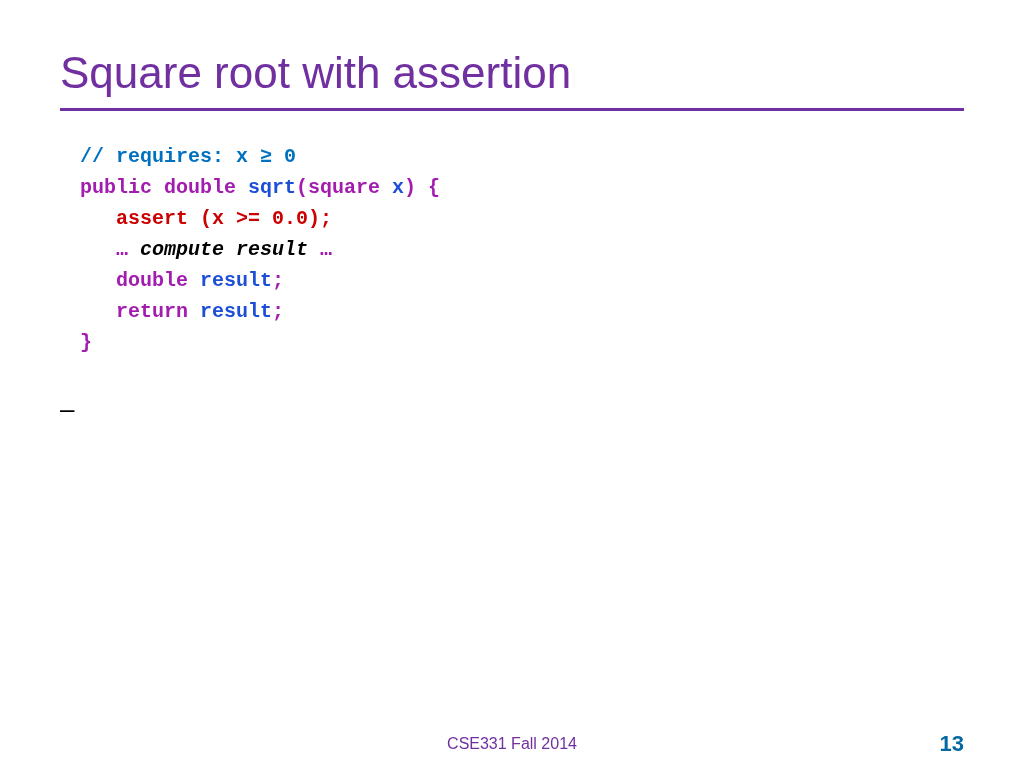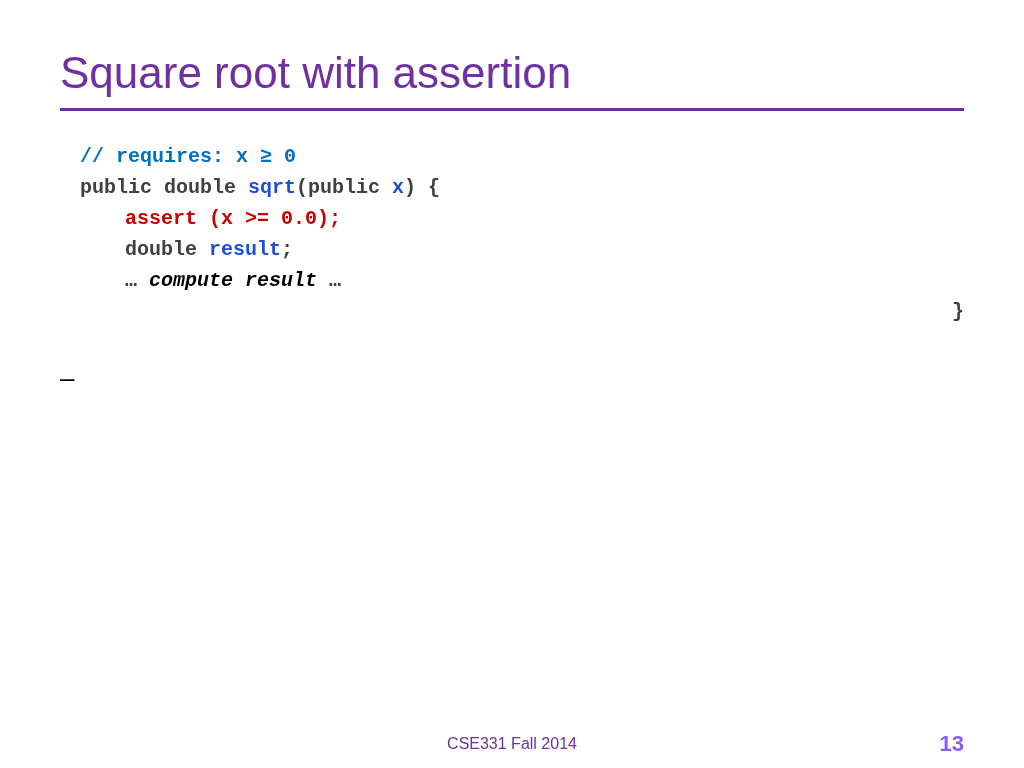--- a/index.html
+++ b/index.html
@@ -44,43 +44,42 @@
       line-height: 1.55;
       margin-left: 20px;
     }
 
     .code-comment {
       color: #0070c0;
       font-weight: bold;
     }
 
     .code-black {
-      color: #404040;
+      color: #a21caf;
       font-weight: bold;
-      text-align: right;
     }
 
     .code-blue-var {
       color: #1d4ed8;
       font-weight: bold;
     }
 
     .code-red {
       color: #cc0000;
       font-weight: bold;
     }
 
     .code-italic {
       font-style: italic;
       color: #000000;
       font-weight: bold;
     }
 
     .indent1 {
-      margin-left: 45px;
+      margin-left: 36px;
     }
 
     .bullet-section {
       margin-top: 36px;
       margin-left: 0px;
       font-size: 26px;
       color: #000000;
       display: flex;
       align-items: flex-start;
       gap: 12px;
@@ -107,48 +106,51 @@
       font-size: 16px;
       position: absolute;
       left: 50%;
       transform: translateX(-50%);
     }
 
     .footer-page {
       position: absolute;
       right: 60px;
       font-size: 22px;
-      color: #8b5cf6;
+      color: #0369a1;
       font-weight: bold;
     }
 
     .code-line {
       display: block;
     }
   </style>
 </head>
 <body>
 
 <div class="slide">
   <h1 class="title">Square root with assertion</h1>
   <div class="title-underline"></div>
 
   <div class="code-block">
     <span class="code-line code-comment">// requires: x ≥ 0</span>
     <span class="code-line">
-      <span class="code-black">public double </span><span class="code-blue-var">sqrt</span><span class="code-black">(public </span><span class="code-blue-var">x</span><span class="code-black">) {</span>
+      <span class="code-black">public double </span><span class="code-blue-var">sqrt</span><span class="code-black">(square </span><span class="code-blue-var">x</span><span class="code-black">) {</span>
     </span>
     <span class="code-line indent1">
       <span class="code-red">assert (x &gt;= 0.0);</span>
     </span>
     <span class="code-line indent1">
+      <span class="code-black">…</span><span class="code-italic"> compute result </span><span class="code-black">…</span>
+    </span>
+    <span class="code-line indent1">
       <span class="code-black">double </span><span class="code-blue-var">result</span><span class="code-black">;</span>
     </span>
     <span class="code-line indent1">
-      <span class="code-black">…</span><span class="code-italic"> compute result </span><span class="code-black">…</span>
+      <span class="code-black">return </span><span class="code-blue-var">result</span><span class="code-black">;</span>
     </span>
     <span class="code-line code-black">}</span>
   </div>
 
   <div class="bullet-section">
     <span class="bullet-dash">–</span>
   </div>
 
   <div class="footer">
     <span class="footer-course">CSE331 Fall 2014</span>

